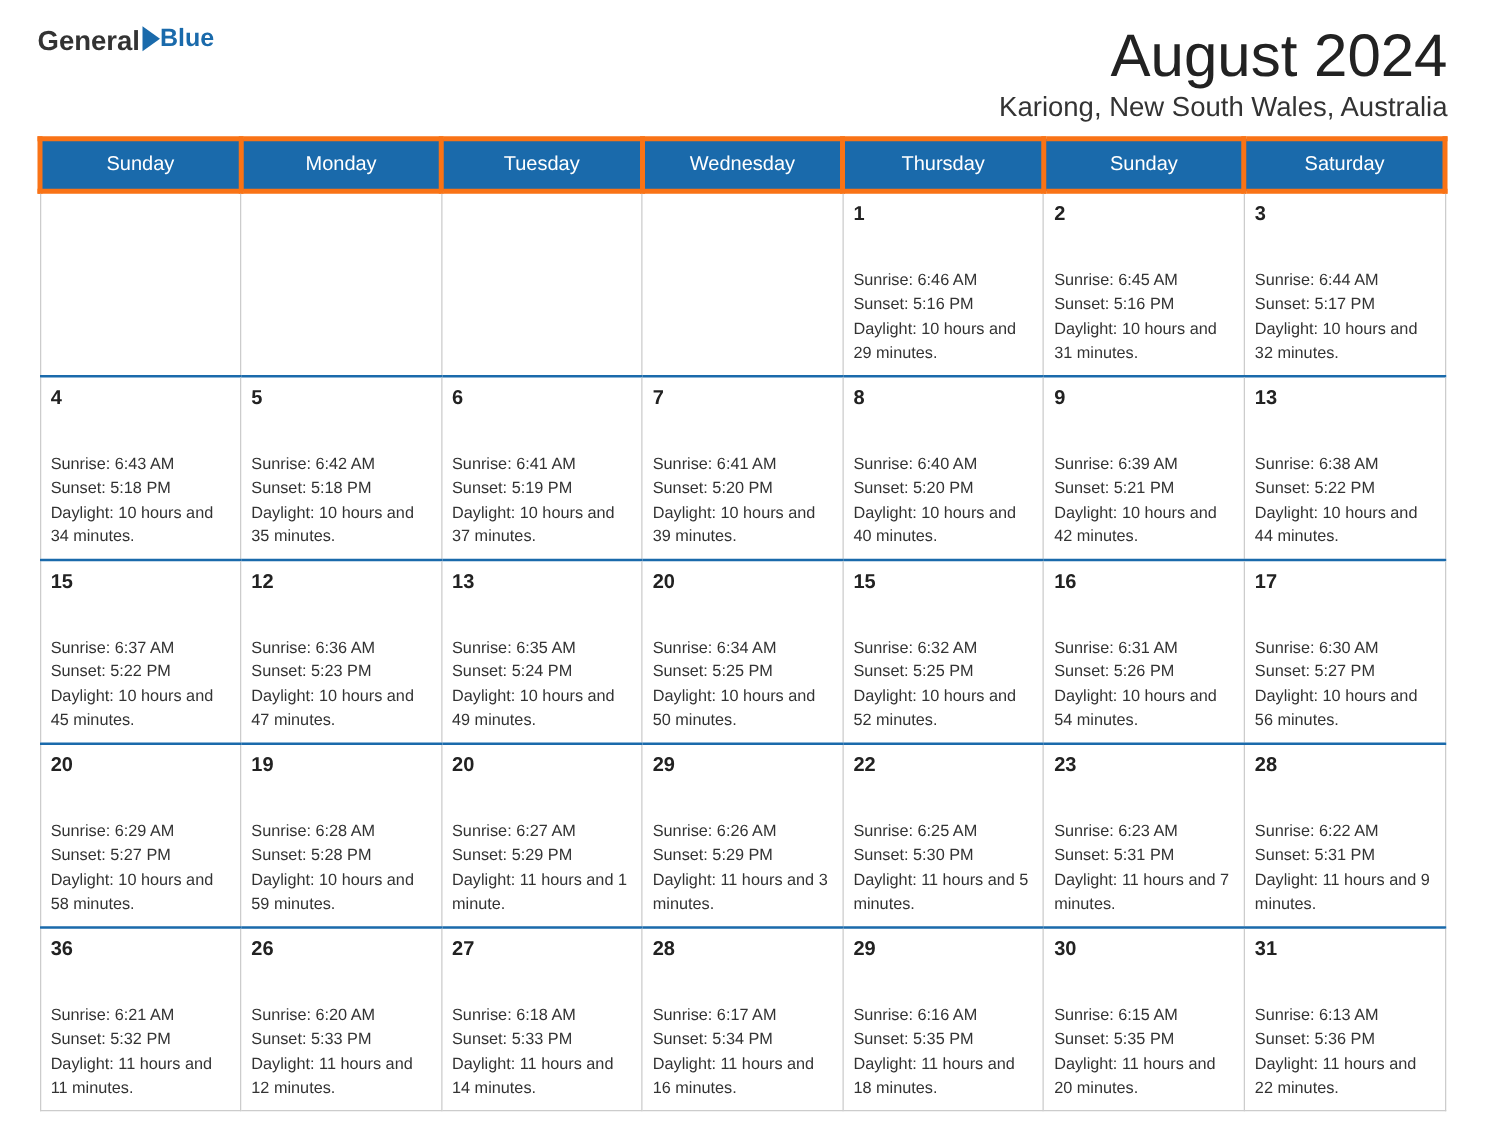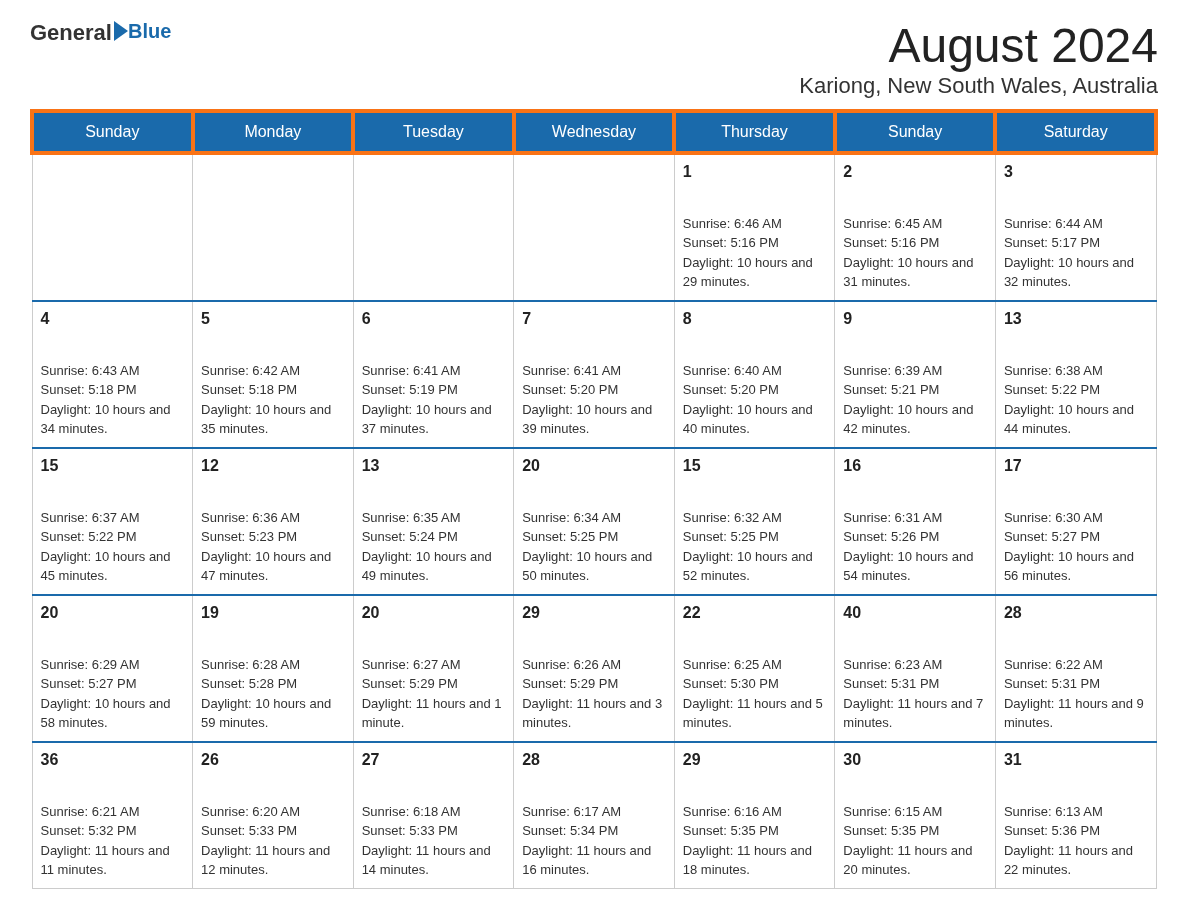--- a/index.html
+++ b/index.html
@@ -219,21 +219,21 @@
         </td>
         <td>
           <span class="day-number">29</span>
           <div class="day-info">Sunrise: 6:26 AM<br>Sunset: 5:29 PM<br>Daylight: 11 hours and 3 minutes.</div>
         </td>
         <td>
           <span class="day-number">22</span>
           <div class="day-info">Sunrise: 6:25 AM<br>Sunset: 5:30 PM<br>Daylight: 11 hours and 5 minutes.</div>
         </td>
         <td>
-          <span class="day-number">40</span>
+          <span class="day-number">23</span>
           <div class="day-info">Sunrise: 6:23 AM<br>Sunset: 5:31 PM<br>Daylight: 11 hours and 7 minutes.</div>
         </td>
         <td>
           <span class="day-number">28</span>
           <div class="day-info">Sunrise: 6:22 AM<br>Sunset: 5:31 PM<br>Daylight: 11 hours and 9 minutes.</div>
         </td>
       </tr>
       <tr>
         <td>
           <span class="day-number">36</span>

